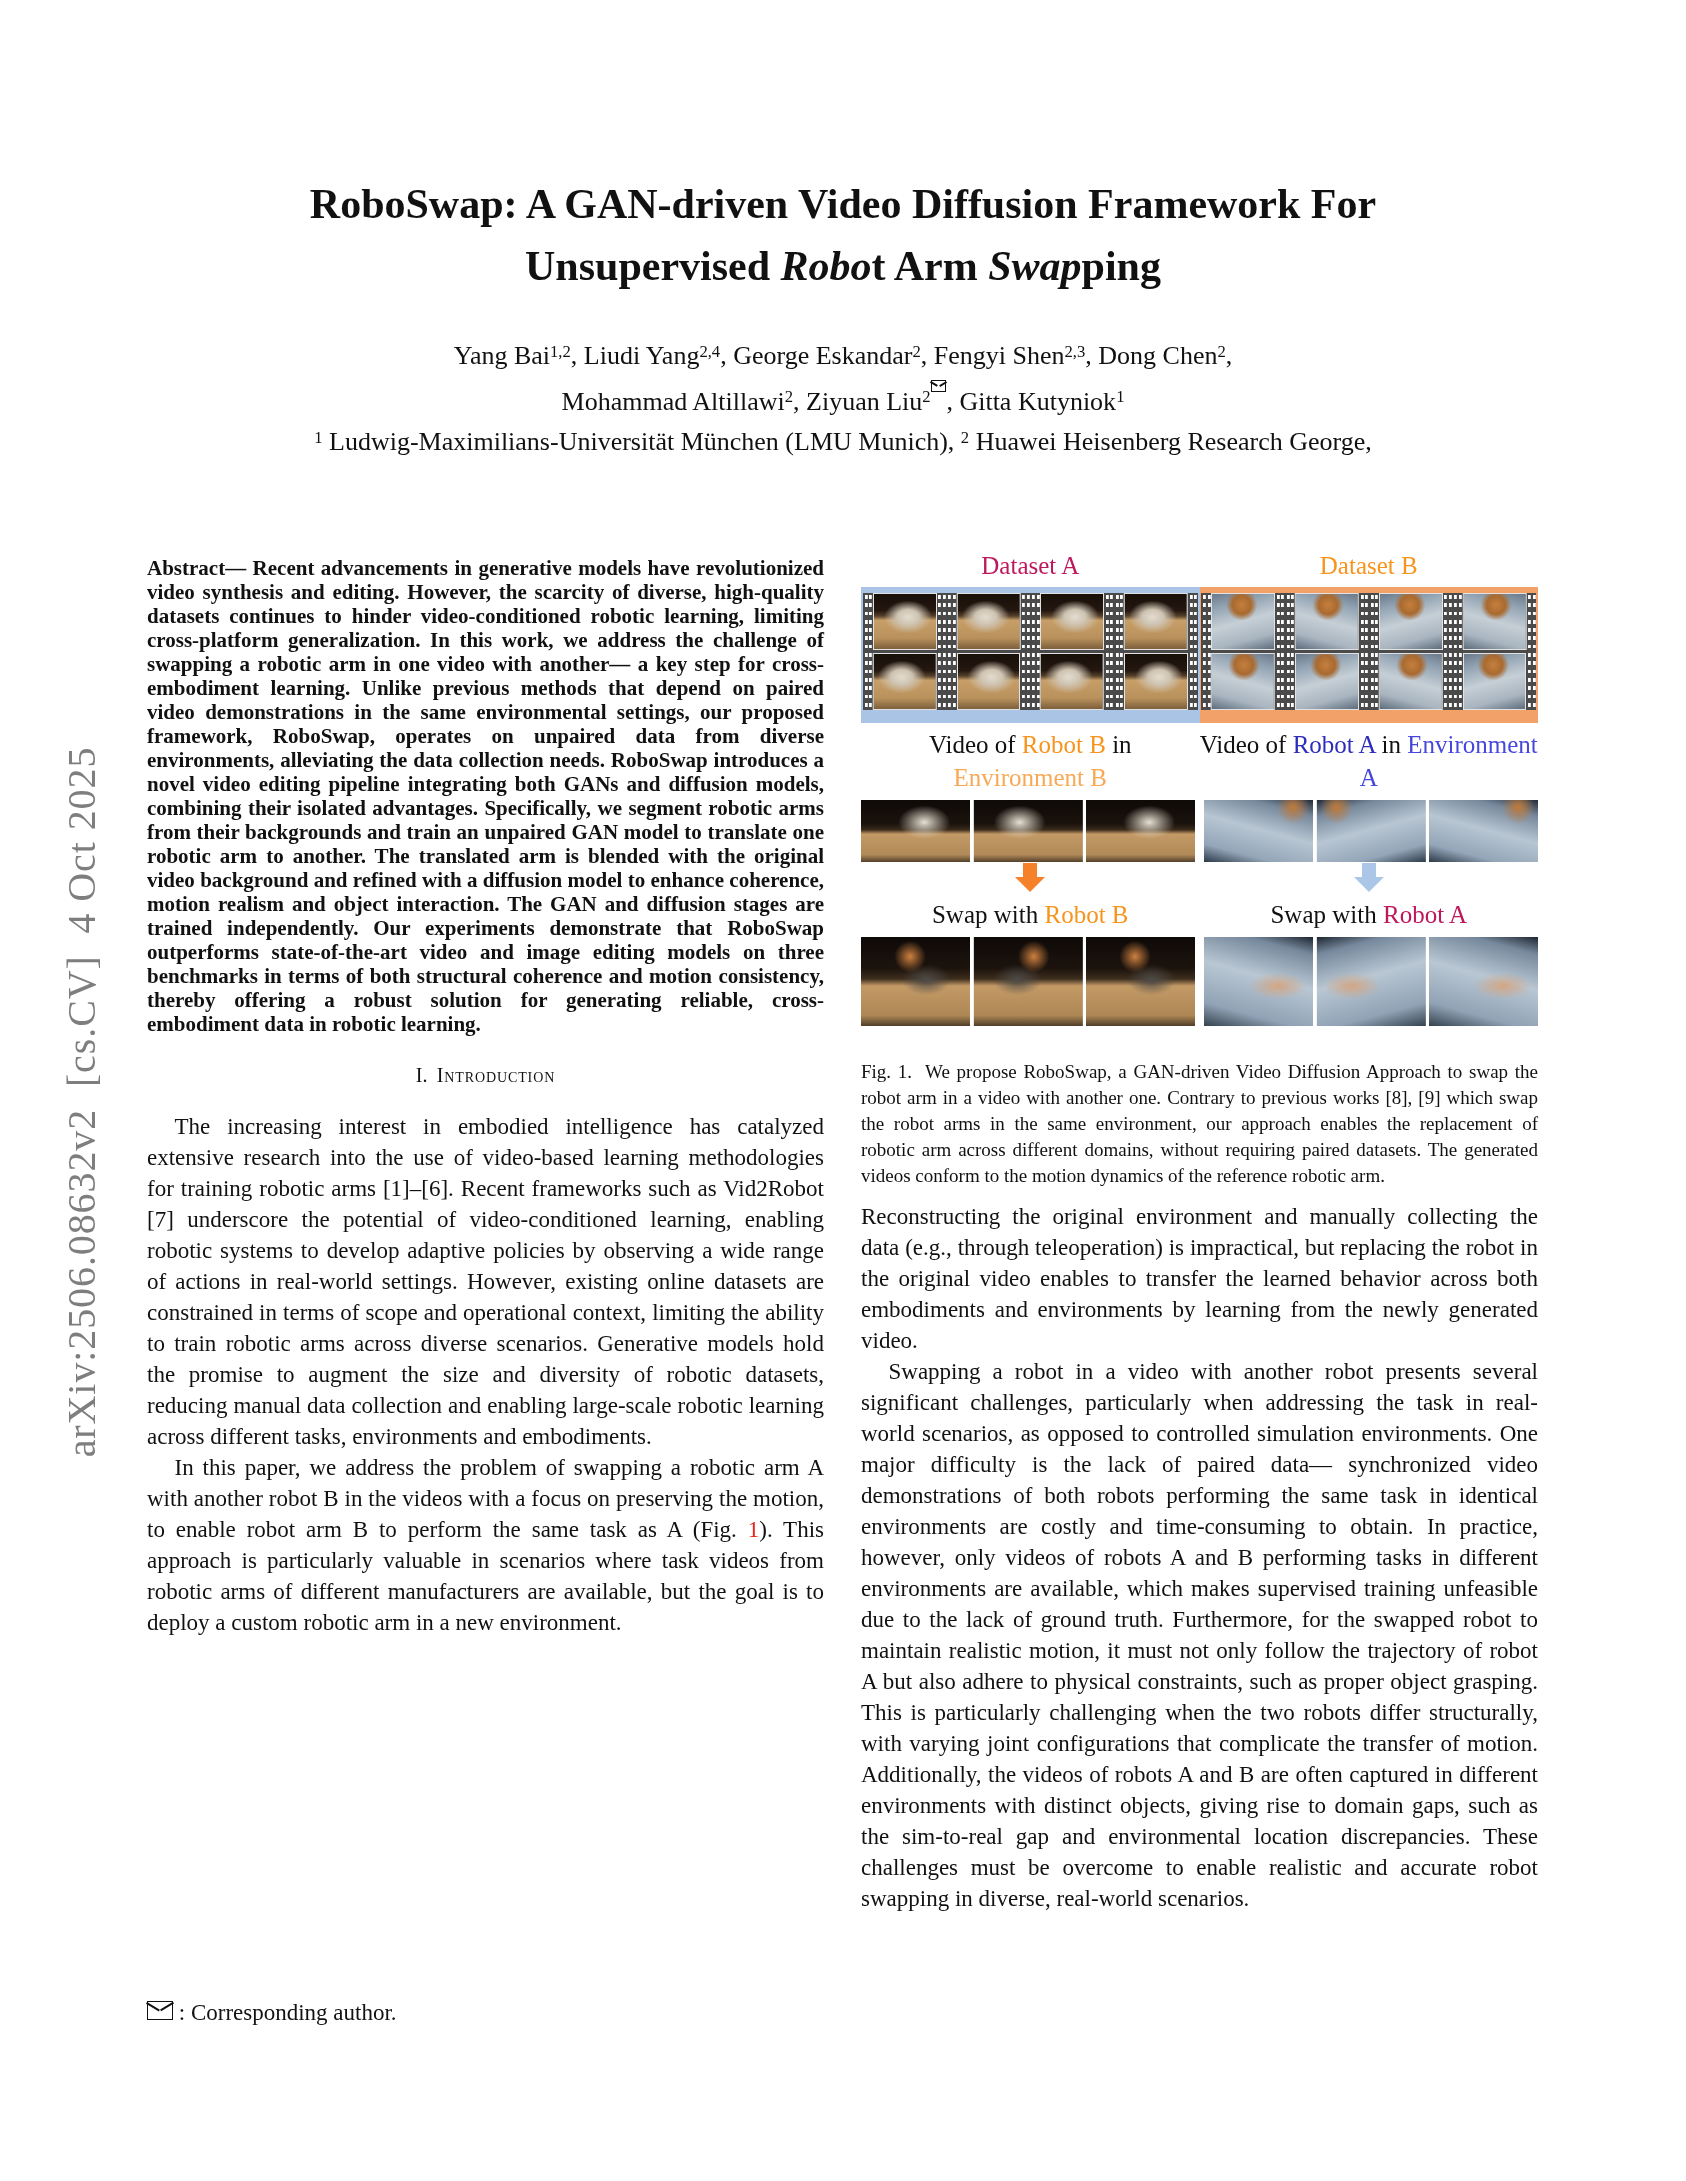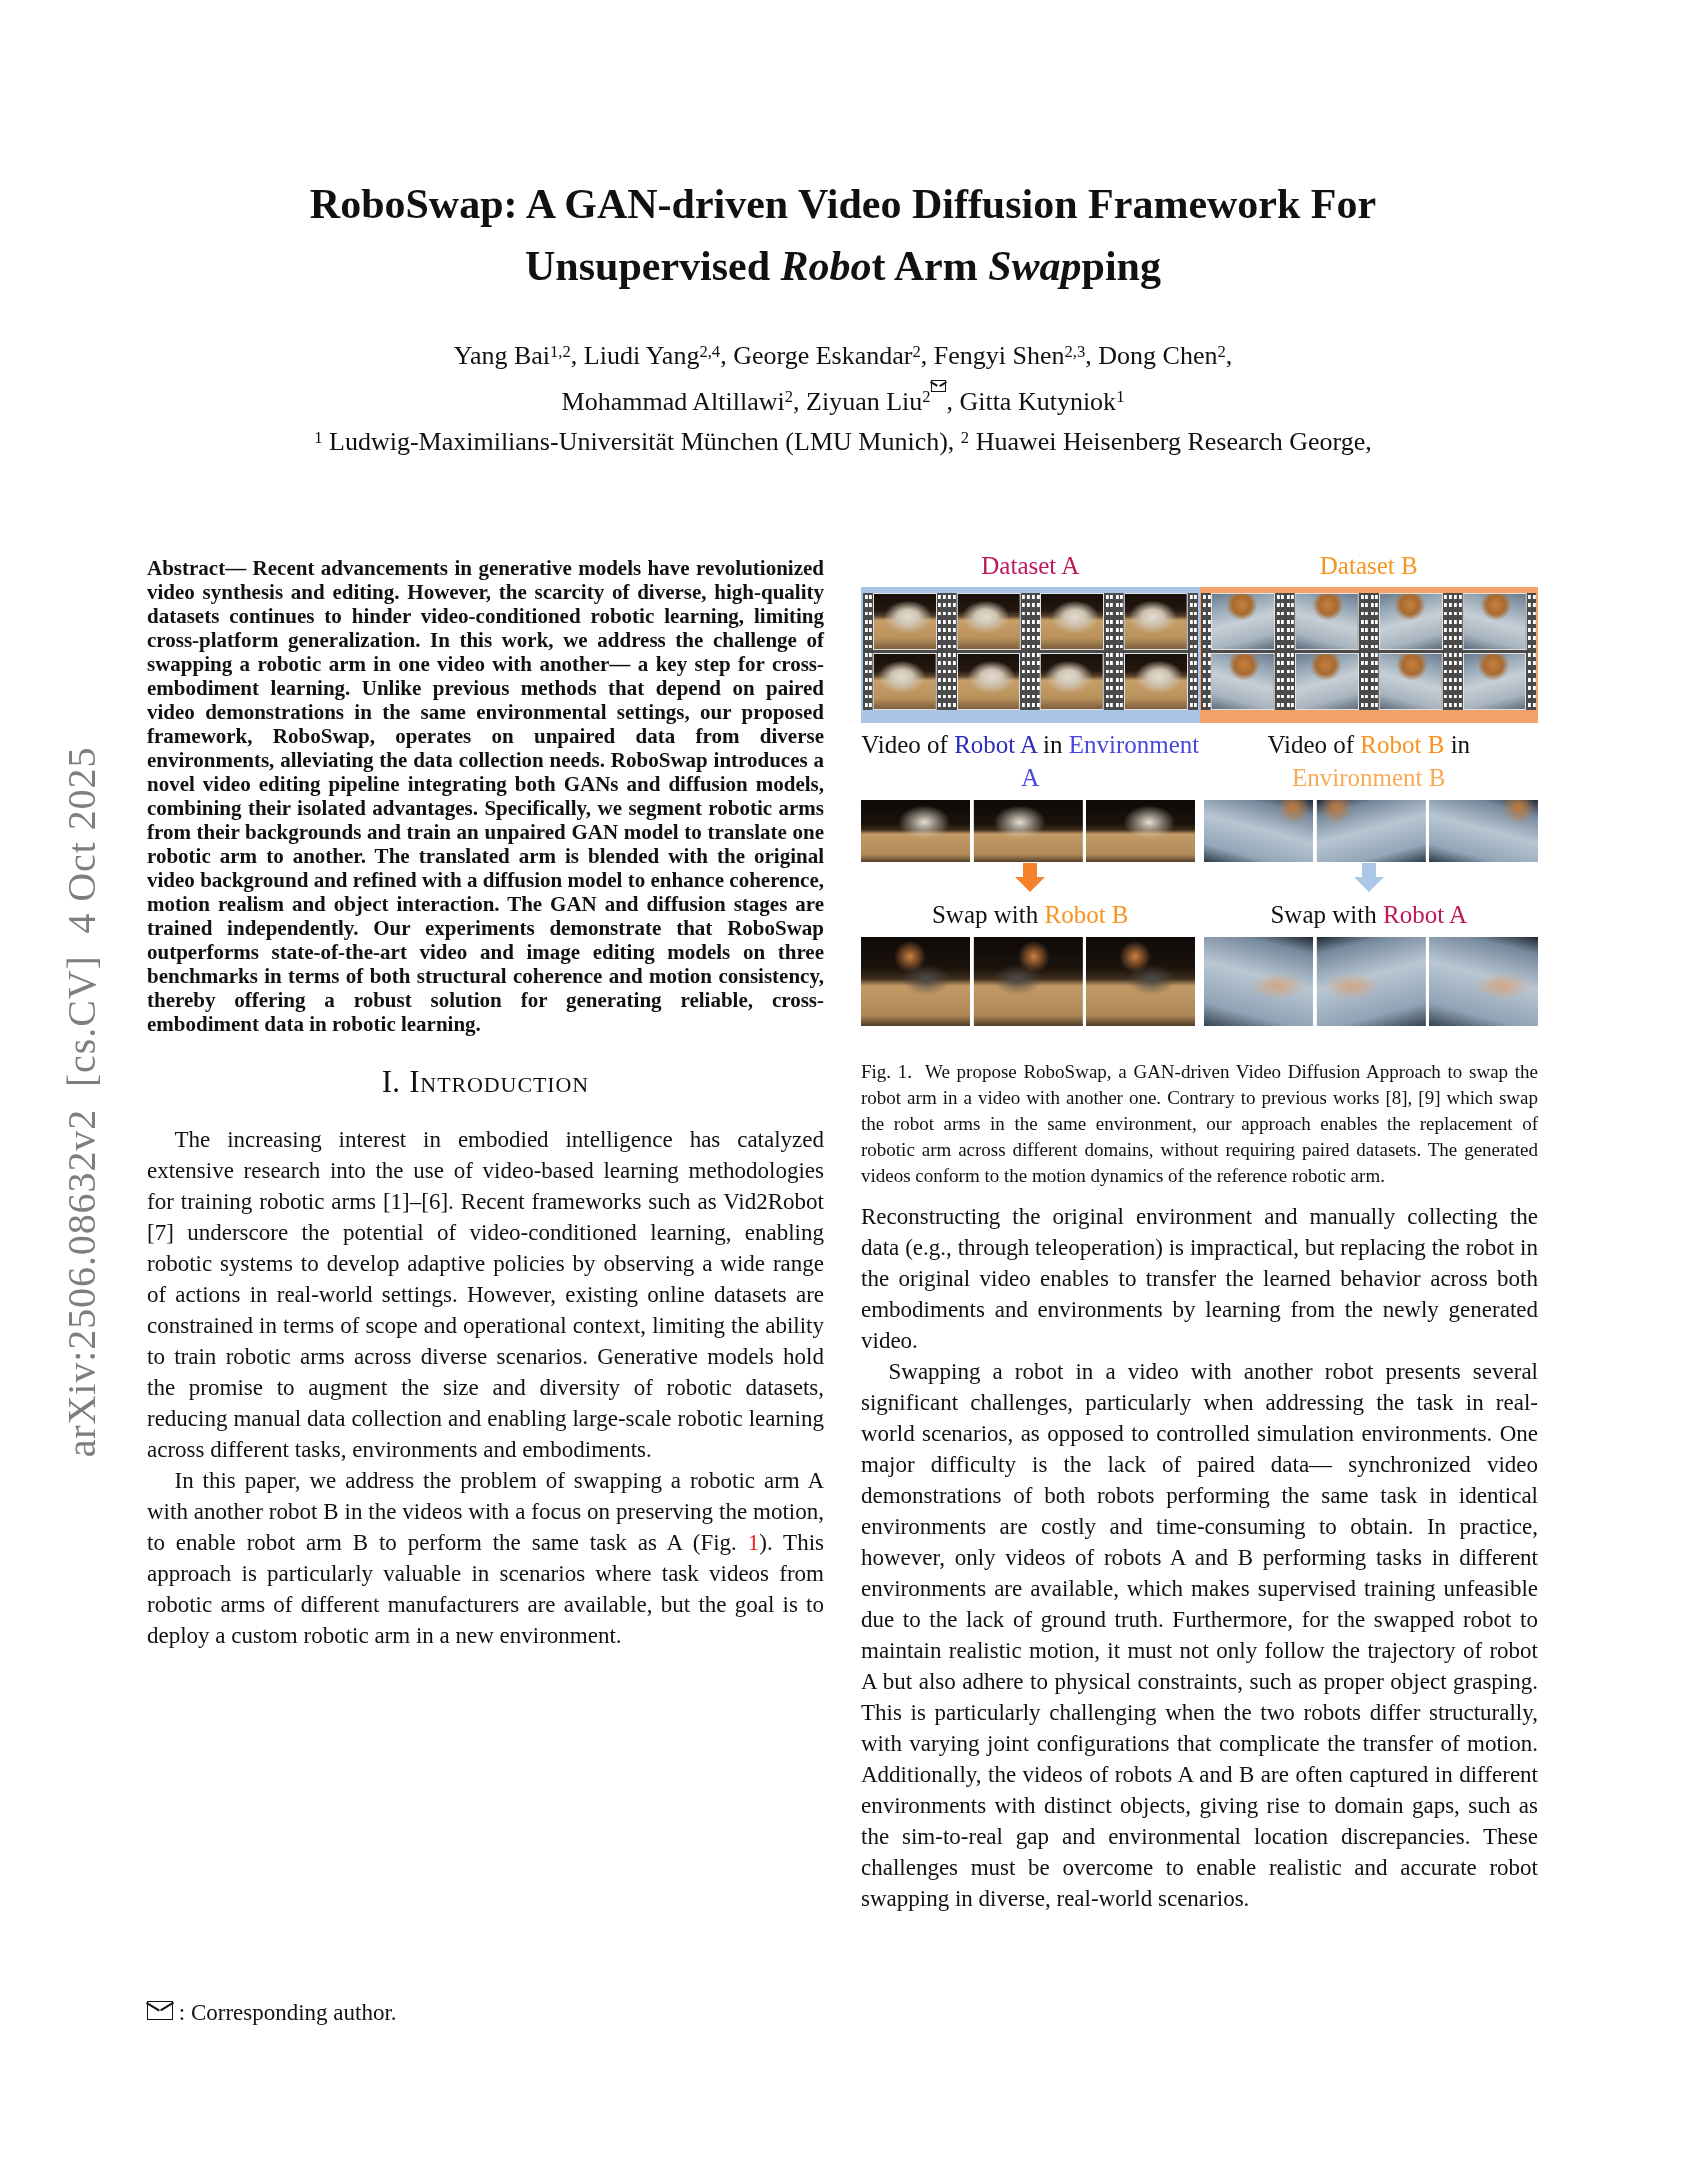--- a/index.html
+++ b/index.html
@@ -30,21 +30,21 @@
   sup.icon-sup{font-size:64%;position:relative;top:-0.5em;}
 
   
   .col{position:absolute;width:677px;text-align:justify;}
   .col-left{left:147px;top:556px;}
   .col-right{left:861px;top:549px;}
 
   .abstract{font-weight:bold;font-size:21px;line-height:24px;margin:0 0 27.5px 0;}
   .abstract .abs-label{}
 
-  h2.section{font-weight:normal;font-size:31px;text-align:center;margin:4px 0 24px 0;}
+  h2.section{font-weight:normal;font-size:20px;text-align:center;margin:4px 0 24px 0;}
   h2.section .sec-name{font-variant:small-caps;letter-spacing:0.9px;margin-left:9.2px;}
 
   p.body{font-size:23px;line-height:31px;margin:0;}
   p.indent{text-indent:27.5px;}
   .figref{color:#e8261f;}
 
   .footnote{position:absolute;left:147px;top:2000px;font-size:23px;}
 
   
   .figure{width:677px;}
@@ -216,22 +216,22 @@
             <div class="frames">
               <div class="frame f-dsb flip"></div>
               <div class="frame f-dsb"></div>
             </div>
             <div class="perf"></div>
           </div>
       </div>
     </div>
 
     <div class="fig-row" style="margin-top:5.5px;">
+      <div class="half lbl"><span>Video of </span><span class="c-robb">Robot B</span><span> in </span><span class="c-envb">Environment B</span></div>
       <div class="half lbl"><span>Video of </span><span class="c-roba">Robot A</span><span> in </span><span class="c-enva">Environment A</span></div>
-      <div class="half lbl"><span>Video of </span><span class="c-robb">Robot B</span><span> in </span><span class="c-envb">Environment B</span></div>
     </div>
 
     <div class="vid-row row-mid">
       <div class="vid-half">
         <div class="vframe f-va"></div>
         <div class="vframe f-va flip"></div>
         <div class="vframe f-va"></div>
       </div>
       <div class="vid-half">
         <div class="vframe f-vb"></div>

